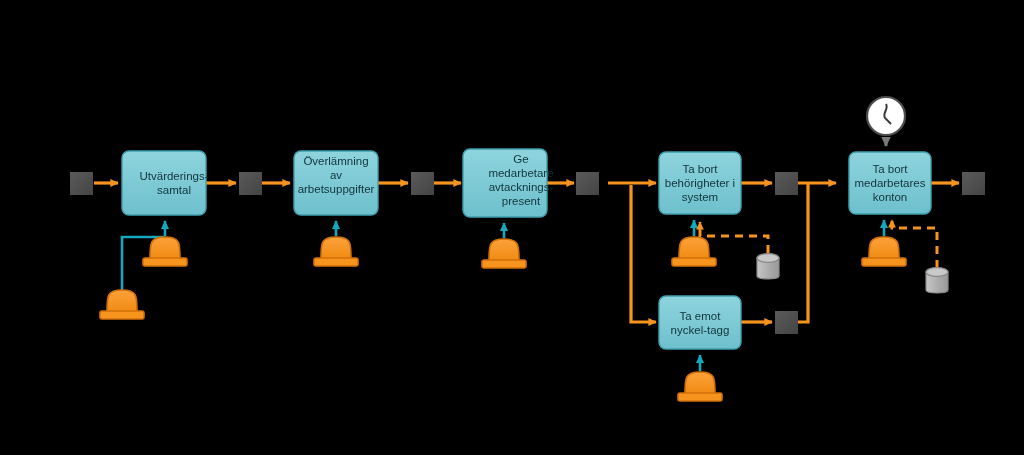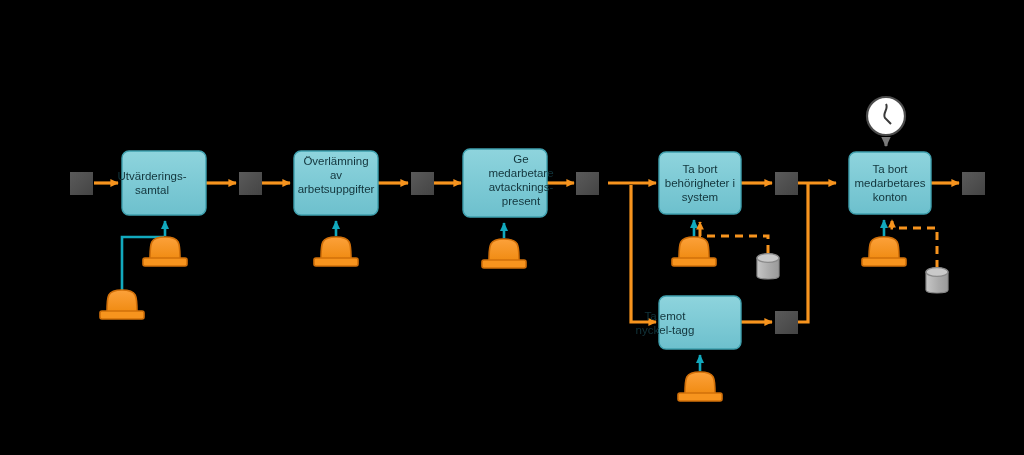--- a/index.html
+++ b/index.html
@@ -169,31 +169,31 @@
         <path d="M757,258 L757,276 C757,280 779,280 779,276 L779,258 z" fill="url(#dbGrad)" stroke="#8a8a8a" stroke-width="1.2"></path>
         <ellipse cx="768" cy="258" rx="11" ry="4.4" fill="#c9c9c9" stroke="#8a8a8a" stroke-width="1.2"></ellipse>
       </g>
       <g>
         <path d="M926,272 L926,290 C926,294 948,294 948,290 L948,272 z" fill="url(#dbGrad)" stroke="#8a8a8a" stroke-width="1.2"></path>
         <ellipse cx="937" cy="272" rx="11" ry="4.4" fill="#c9c9c9" stroke="#8a8a8a" stroke-width="1.2"></ellipse>
       </g>
     </g>
   </svg>
 
-  <div class="proc-label" style="left:110px; top:151px; width:84px; height:64px;">Utvärderings-
+  <div class="proc-label" style="left:132px; top:151px; width:84px; height:64px;">Utvärderings-
 samtal</div>
   <div class="proc-label" style="left:294px; top:151px; width:84px; height:48px;">Överlämning
 av
 arbetsuppgifter</div>
   <div class="proc-label" style="left:463px; top:149px; width:84px; height:61px;margin-left:16px;">Ge
 medarbetare
 avtacknings-
 present</div>
   <div class="proc-label" style="left:659px; top:152px; width:82px; height:62px;">Ta bort
 behörigheter i
 system</div>
-  <div class="proc-label" style="left:624px; top:296px; width:82px; height:53px;">Ta emot
+  <div class="proc-label" style="left:659px; top:296px; width:82px; height:53px;">Ta emot
 nyckel-tagg</div>
   <div class="proc-label" style="left:849px; top:152px; width:82px; height:62px;">Ta bort
 medarbetares
 konton</div>
 
 </div>
 
 </body></html>

